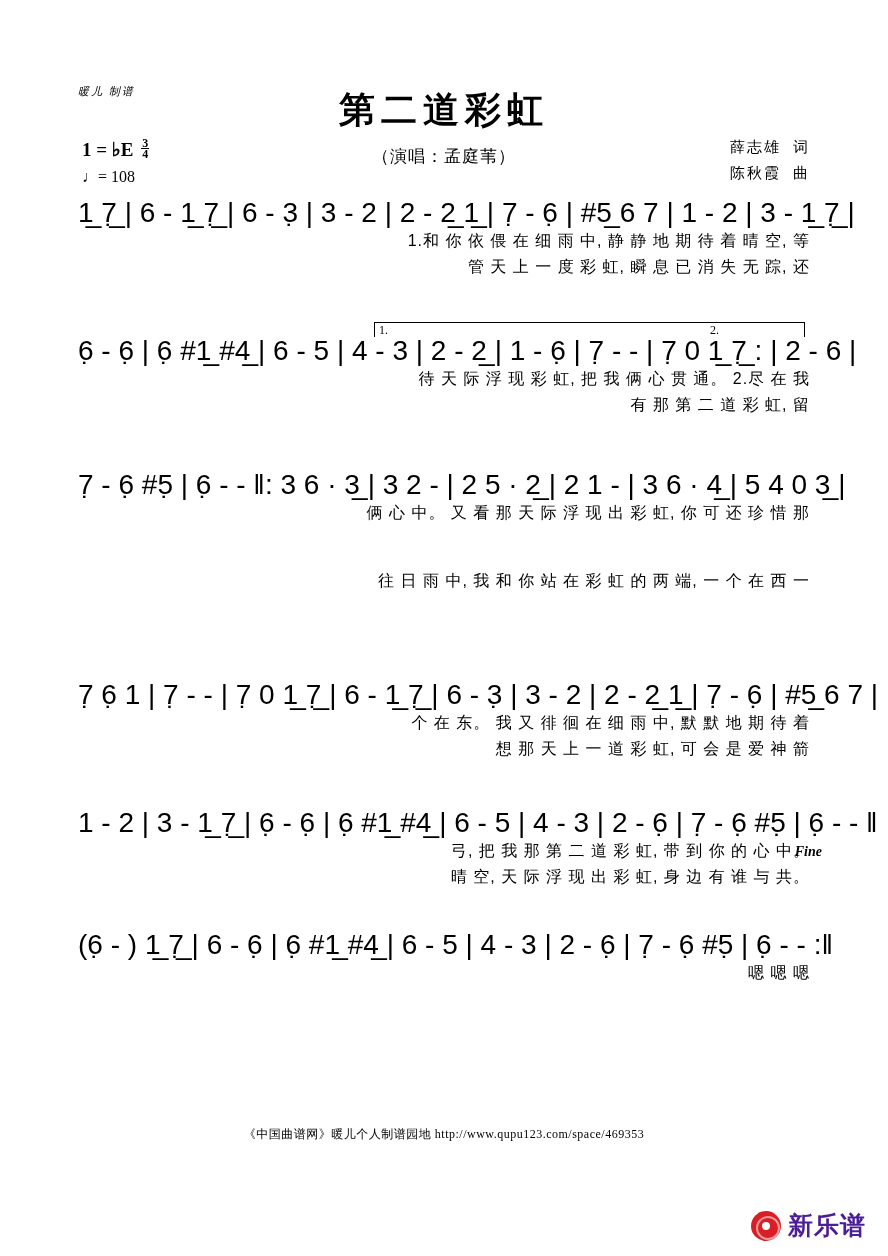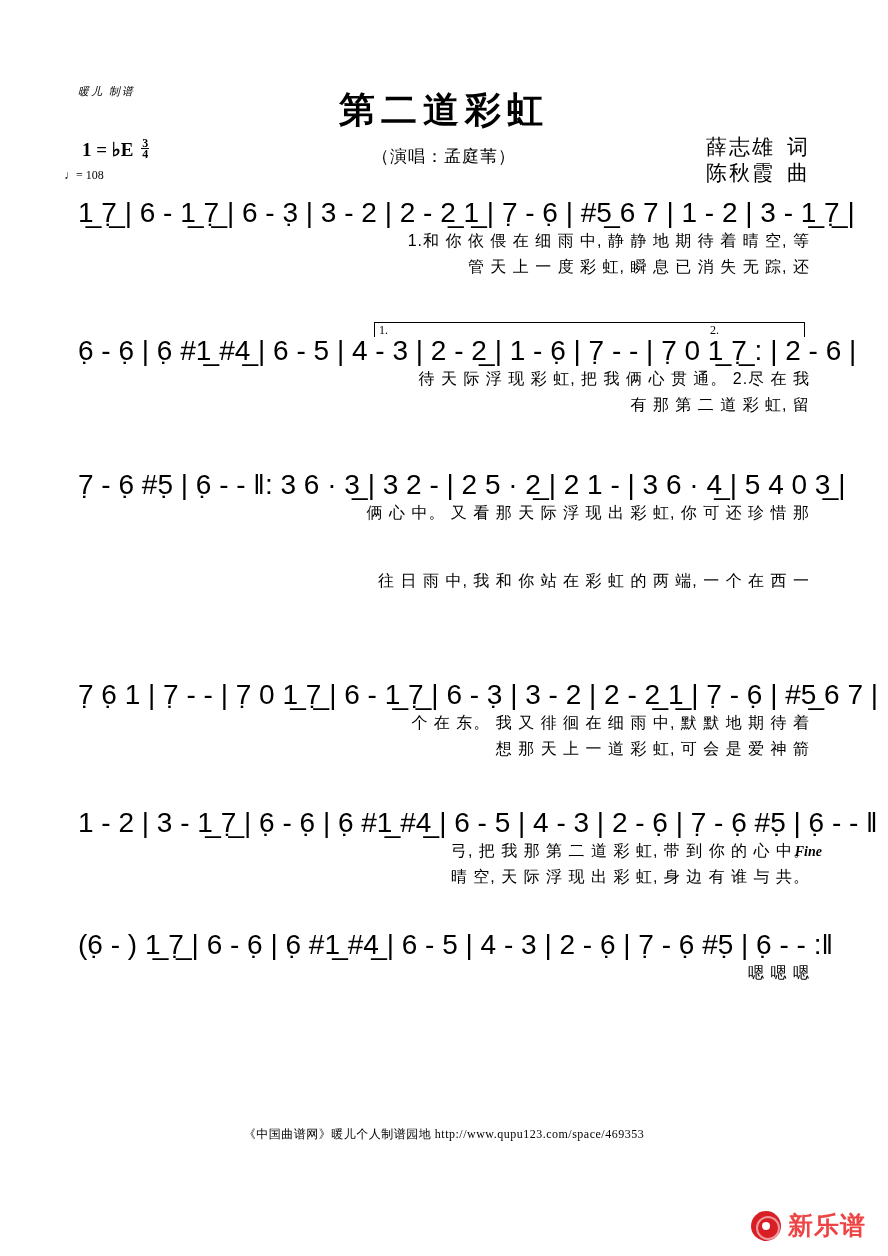--- a/index.html
+++ b/index.html
@@ -49,21 +49,21 @@
     top: 145px;
     text-align: center;
     font-family: "Liberation Sans", sans-serif;
     font-size: 17px;
     letter-spacing: 1px;
   }
   .authors {
     position: absolute;
     right: 78px;
     top: 134px;
-    font-size: 21px;
+    font-size: 15px;
     line-height: 26px;
     text-align: right;
     letter-spacing: 2px;
   }
   .authors span.role { margin-left: 12px; }
 
   .keysig {
     position: absolute;
     left: 82px;
     top: 138px;
@@ -77,23 +77,23 @@
     vertical-align: -2px;
     font-size: 12px;
     line-height: 10px;
     text-align: center;
     margin-left: 3px;
   }
   .keysig .frac .num { display: block; border-bottom: 1px solid #000; padding: 0 1px;}
   .keysig .frac .den { display: block; padding: 0 1px;}
   .tempo {
     position: absolute;
-    left: 64px;
+    left: 82px;
     top: 168px;
-    font-size: 12px;
+    font-size: 16px;
     font-family: "Liberation Serif", serif;
     white-space: nowrap;
   }
 
   
   .system {
     position: absolute;
     left: 78px;
     width: 732px;
   }
@@ -173,21 +173,21 @@
     left: 5px; top: 5px;
     width: 20px; height: 20px;
     border-radius: 50%;
     border: 2px solid #fff;
     opacity: .55;
   }
   .wm-text {
     font-family: "Liberation Sans", sans-serif;
     font-weight: bold;
     font-size: 25px;
-    color: #ef4444;
+    color: #4c1d95;
     letter-spacing: 1px;
   }
 </style>
 </head>
 <body>
 
 <div class="sheet">
 
   <div class="credit-top">暖儿 制谱</div>
 

